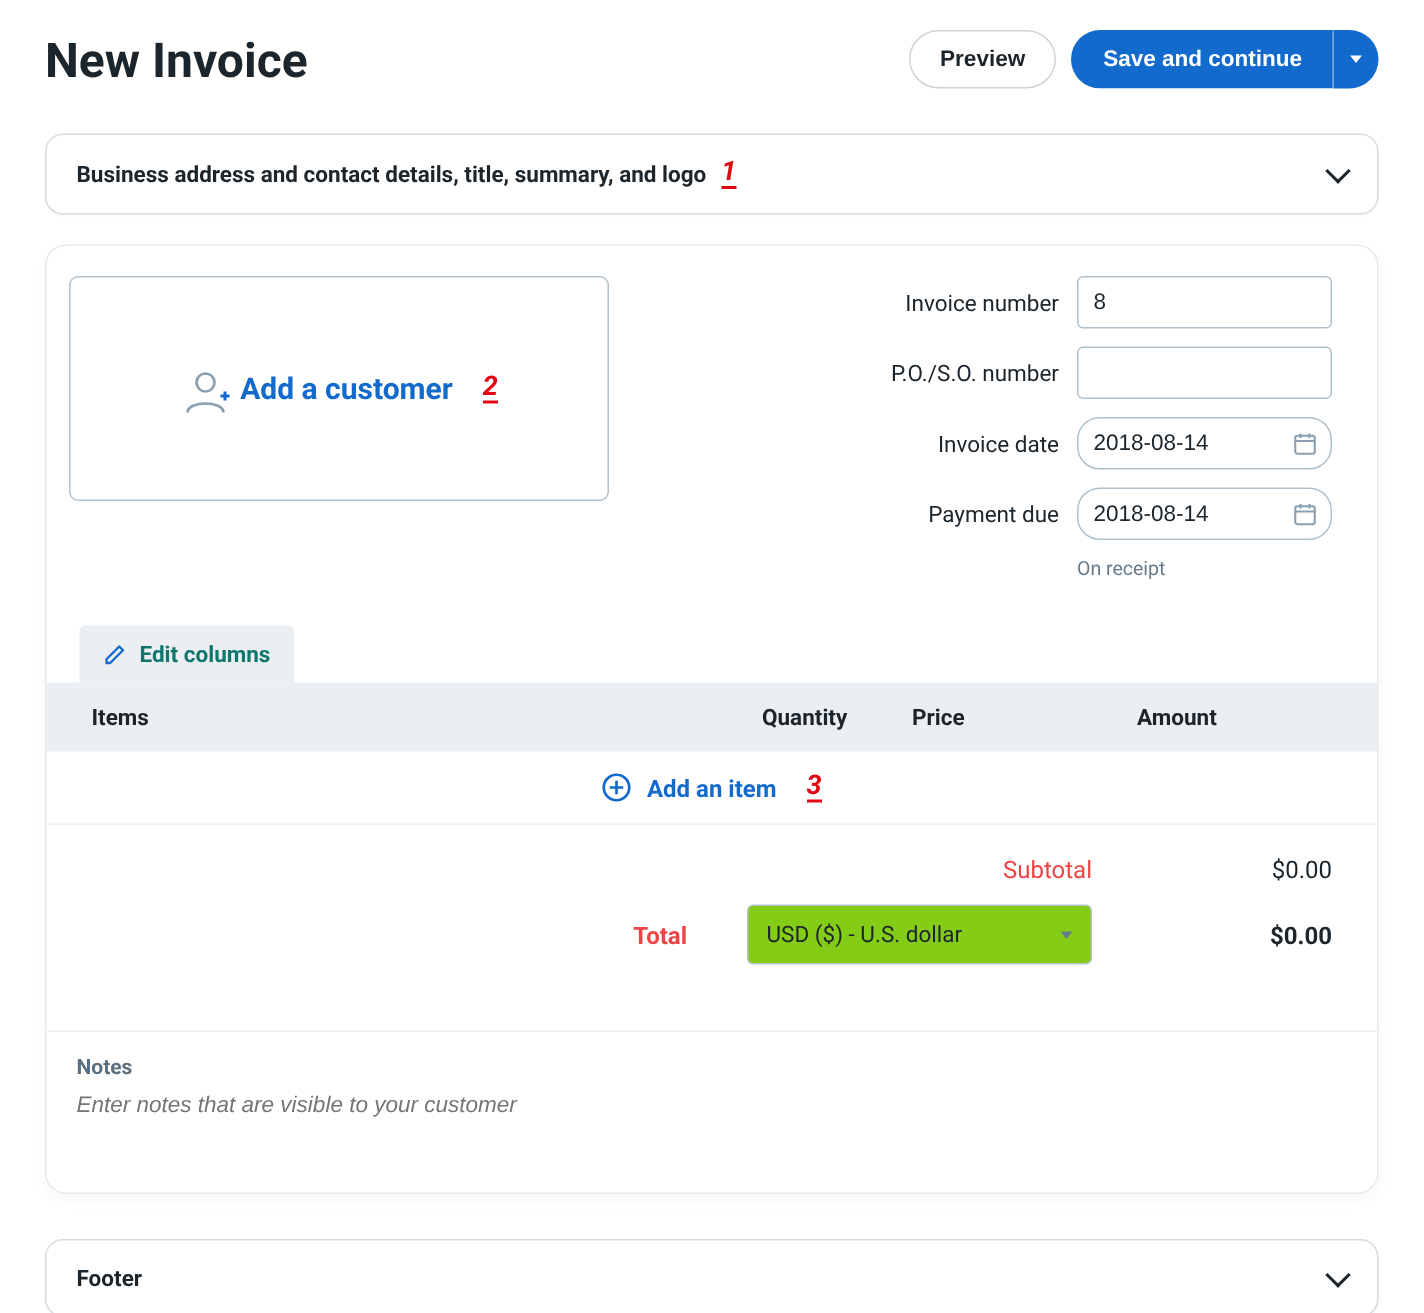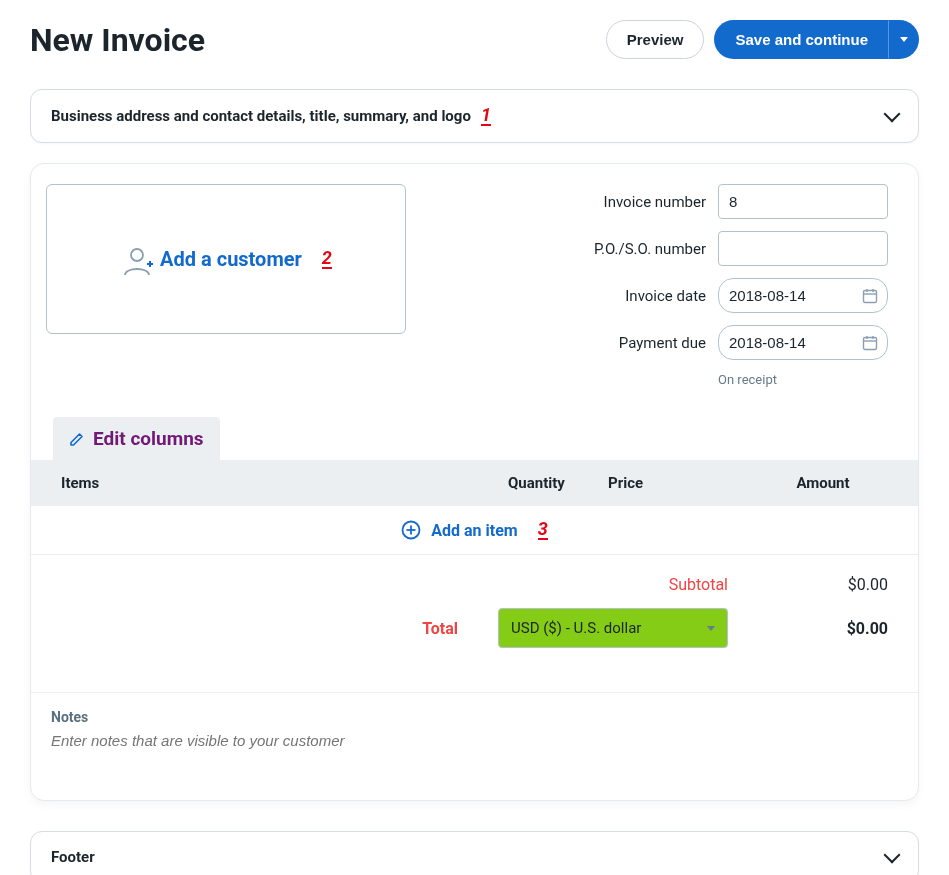--- a/index.html
+++ b/index.html
@@ -198,35 +198,35 @@
 }
 .edit-columns {
   display: inline-flex;
   align-items: center;
   gap: 8px;
   background: #eceff1;
   padding: 10px 16px;
   border-radius: 4px 4px 0 0;
   cursor: pointer;
   font-weight: 700;
-  color: #701a75;
-  font-size: 19px;
+  color: #0f766e;
+  font-size: 15px;
 }
 .table-header {
   background: #eceff1;
   display: flex;
   padding: 14px 30px;
   font-weight: 700;
   font-size: 15px;
   color: #1c252c;
 }
 .col-items { flex: 1; }
 .col-qty { width: 100px; }
 .col-price { width: 150px; }
-.col-amount { width: 130px; text-align: center; }
+.col-amount { width: 130px; text-align: left; }
 .add-item-row {
   padding: 14px 0;
   display: flex;
   align-items: center;
   justify-content: center;
   cursor: pointer;
   border-bottom: 1px solid #eceff1;
 }
 .add-item-inner {
   display: flex;

